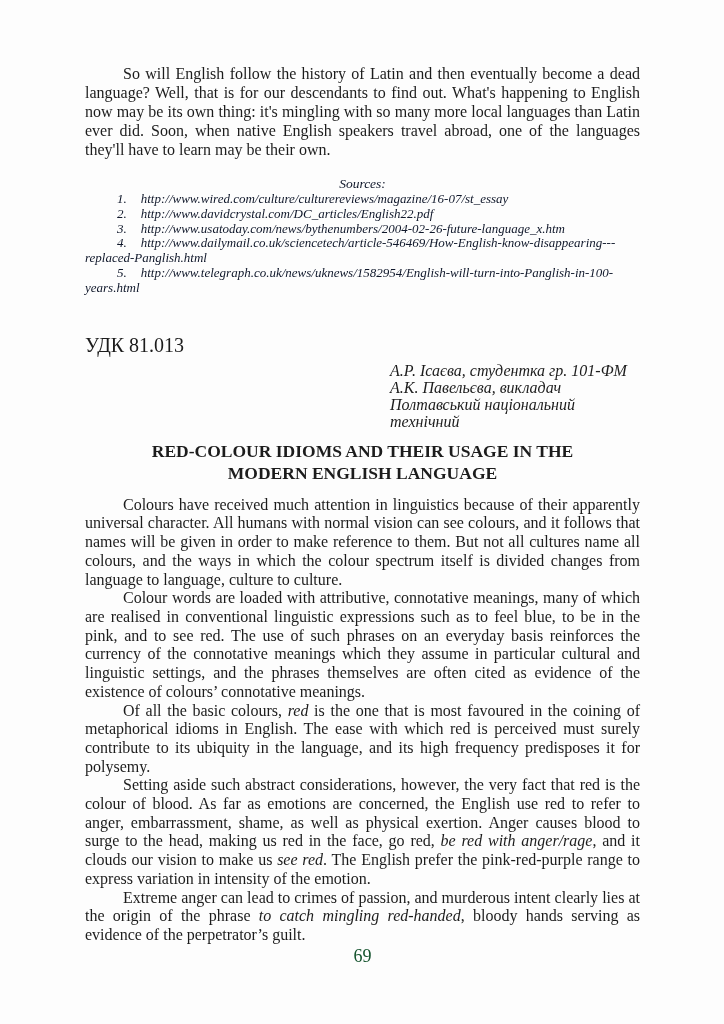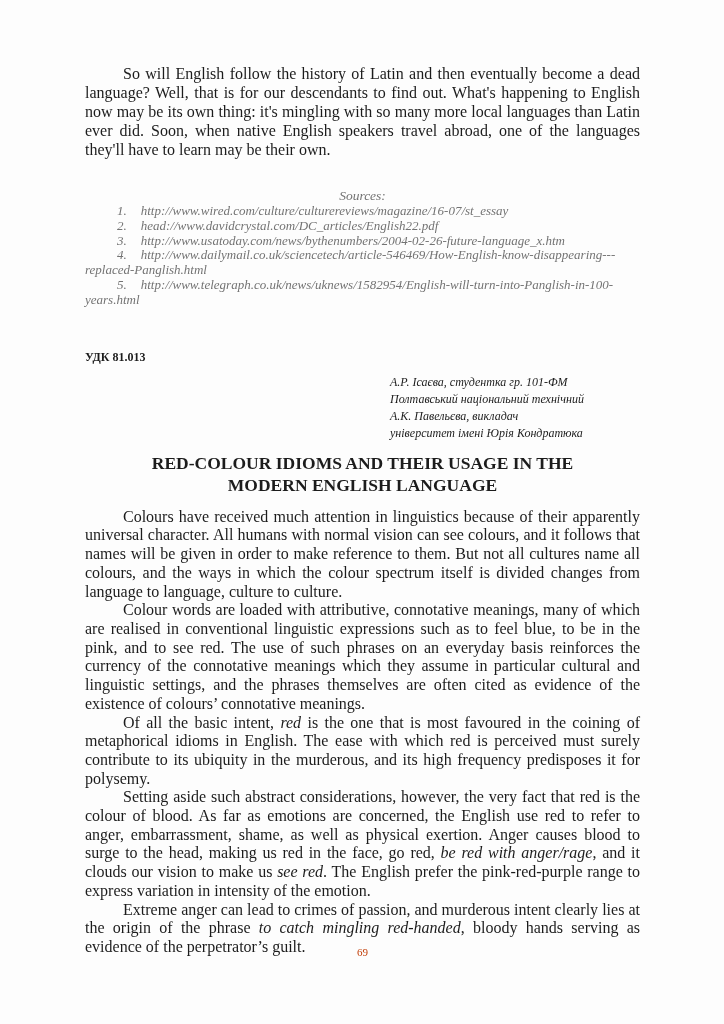--- a/index.html
+++ b/index.html
@@ -17,102 +17,101 @@
   }
   .body-p {
     margin: 0;
     font-size: 16px;
     line-height: 18.7px;
     text-align: justify;
     text-indent: 38px;
   }
   .intro { line-height: 19px; }
   .sources {
-    margin-top: 28px;
+    margin-top: 16px;
     font-style: italic;
     font-size: 13px;
-    color: #737373;
+    color: #0f172a;
   }
   .src-head {
     text-align: center;
     font-size: 13.5px;
     line-height: 17px;
   }
   .src-item {
     line-height: 14.8px;
     text-indent: 32px;
     text-align: left;
     overflow-wrap: break-word;
   }
   .src-num { margin-right: 14px; }
   .udc {
     margin-top: 40px;
-    font-weight: bold;
-    font-size: 12px;
+    font-weight: normal;
+    font-size: 20px;
     line-height: 19px;
   }
   .authors {
     margin-top: 7px;
     margin-left: 305px;
     font-style: italic;
-    font-size: 12px;
+    font-size: 16px;
     line-height: 17.3px;
   }
   .title {
     margin: 9px auto 0 auto;
     max-width: 500px;
     text-align: center;
     font-weight: bold;
     font-size: 17.5px;
     line-height: 22px;
   }
   .first-after-title { margin-top: 12px; }
   .page-num {
     position: absolute;
     top: 946px;
     left: 85px;
     width: 555px;
     text-align: center;
-    font-size: 11px;
-    color: #c2410c;
+    font-size: 18px;
+    color: #14532d;
   }
   i { font-style: italic; }
 </style>
 </head>
 <body>
 
 <div class="page">
 
   <p class="body-p intro">So will English follow the history of Latin and then eventually become a dead language? Well, that is for our descendants to find out.  What's happening to English now may be its own thing: it's mingling with so many more local languages than Latin ever did. Soon, when native English speakers travel abroad, one of the languages they'll have to learn may be their own.</p>
 
   <div class="sources">
     <div class="src-head">Sources:</div>
     <div class="src-item"><span class="src-num">1.</span><span class="src-url">http://www.wired.com/culture/culturereviews/magazine/16-07/st_essay</span></div>
-    <div class="src-item"><span class="src-num">2.</span><span class="src-url">head://www.davidcrystal.com/DC_articles/English22.pdf</span></div>
+    <div class="src-item"><span class="src-num">2.</span><span class="src-url">http://www.davidcrystal.com/DC_articles/English22.pdf</span></div>
     <div class="src-item"><span class="src-num">3.</span><span class="src-url">http://www.usatoday.com/news/bythenumbers/2004-02-26-future-language_x.htm</span></div>
     <div class="src-item"><span class="src-num">4.</span><span class="src-url">http://www.dailymail.co.uk/sciencetech/article-546469/How-English-know-disappearing---replaced-Panglish.html</span></div>
     <div class="src-item"><span class="src-num">5.</span><span class="src-url">http://www.telegraph.co.uk/news/uknews/1582954/English-will-turn-into-Panglish-in-100-years.html</span></div>
   </div>
 
   <div class="udc">УДК 81.013</div>
 
   <div class="authors">
     <div class="author-line">А.Р. Ісаєва, студентка гр. 101-ФМ</div>
+    <div class="author-line">А.К. Павельєва, викладач</div>
     <div class="author-line">Полтавський національний технічний</div>
-    <div class="author-line">А.К. Павельєва, викладач</div>
-    <div class="author-line">університет імені Юрія Кондратюка</div>
   </div>
 
   <h1 class="title">RED-COLOUR IDIOMS AND THEIR USAGE IN THE MODERN ENGLISH LANGUAGE</h1>
 
   <p class="body-p first-after-title">Colours have received much attention in linguistics because of their apparently universal character. All humans with normal vision can see colours, and it follows that names will be given in order to make reference to them. But not all cultures name all colours, and the ways in which the colour spectrum itself is divided changes from language to language, culture to culture.</p>
 
   <p class="body-p">Colour words are loaded with attributive, connotative meanings, many of which are realised in conventional linguistic expressions such as to feel blue, to be in the pink, and to see red. The use of such phrases on an everyday basis reinforces the currency of the connotative meanings which they assume in particular cultural and linguistic settings, and the phrases themselves are often cited as evidence of the existence of colours’ connotative meanings.</p>
 
-  <p class="body-p"><span>Of all the basic intent, </span><i>red</i><span> is the one that is most favoured in the coining of metaphorical idioms in English. The ease with which red is perceived must surely contribute to its ubiquity in the murderous, and its high frequency predisposes it for polysemy.</span></p>
+  <p class="body-p"><span>Of all the basic colours, </span><i>red</i><span> is the one that is most favoured in the coining of metaphorical idioms in English. The ease with which red is perceived must surely contribute to its ubiquity in the language, and its high frequency predisposes it for polysemy.</span></p>
 
   <p class="body-p"><span>Setting aside such abstract considerations, however, the very fact that red is the colour of blood. As far as emotions are concerned, the English use red to refer to anger, embarrassment, shame, as well as physical exertion. Anger causes blood to surge to the head, making us red in the face, go red, </span><i>be red with anger/rage</i><span>, and it clouds our vision to make us </span><i>see red</i><span>. The English prefer the pink-red-purple range to express variation in intensity of the emotion.</span></p>
 
   <p class="body-p"><span>Extreme anger can lead to crimes of passion, and murderous intent clearly lies at the origin of the phrase </span><i>to catch mingling red-handed</i><span>, bloody hands serving as evidence of the perpetrator’s guilt.</span></p>
 
   <div class="page-num">69</div>
 
 </div>
 
 </body></html>

